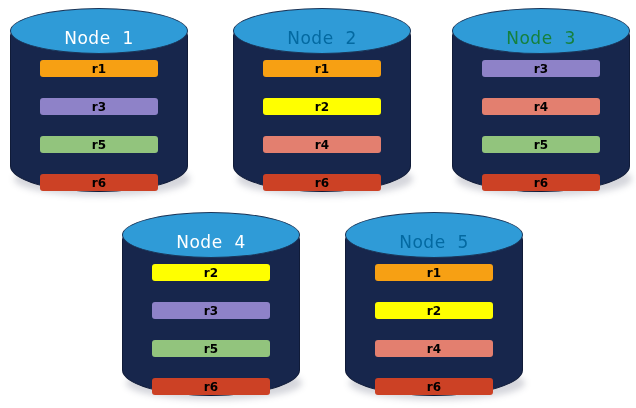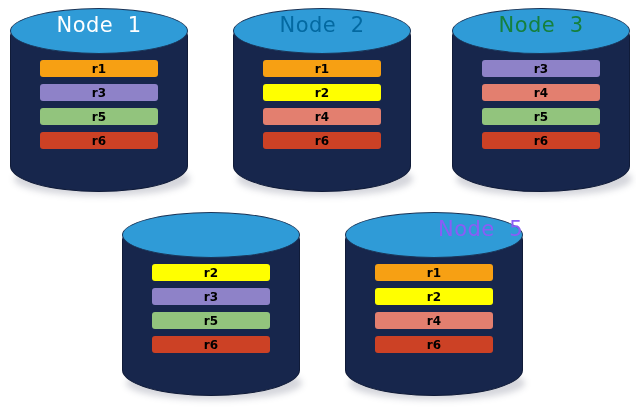--- a/index.html
+++ b/index.html
@@ -54,41 +54,41 @@
     border-radius: 50%;
     background: #2f9bd7;
     border: 1.5px solid #1b3558;
     z-index: 2;
     box-sizing: border-box;
   }
   .node-label {
     position: absolute;
     left: 0;
     right: 0;
-    top: 7px;
+    top: 22px;
     text-align: center;
     color: #ffffff;
-    font-size: 21px;
+    font-size: 17px;
     letter-spacing: 0.5px;
     z-index: 3;
     white-space: pre;
     line-height: 1;
   }
 
   
   .replicas {
     position: absolute;
     left: 0;
     right: 0;
     top: 52px;
     z-index: 4;
     display: flex;
     flex-direction: column;
     align-items: center;
-    gap: 7px;
+    gap: 21px;
   }
   .replica-bar {
     width: 118px;
     height: 17px;
     border-radius: 3px;
     display: flex;
     align-items: center;
     justify-content: center;
     color: #000000;
     font-size: 12px;
@@ -134,32 +134,33 @@
         <div class="replica-bar" style="background: rgb(142, 130, 200); color: rgb(0, 0, 0);">r3</div>
         <div class="replica-bar" style="background: rgb(227, 127, 111); color: rgb(0, 0, 0);">r4</div>
         <div class="replica-bar" style="background: rgb(146, 196, 125); color: rgb(0, 0, 0);">r5</div>
         <div class="replica-bar" style="background: rgb(204, 65, 37); color: rgb(0, 0, 0);">r6</div>
       </div>
     </div>
     <div class="node" style="left: 122px; top: 212px; width: 178px; height: 184px;">
       <div class="node-shadow"></div>
       <div class="node-body" style="background: rgb(23, 38, 76); border-color: rgb(16, 27, 56);"></div>
       <div class="node-top" style="background: rgb(47, 155, 215);"></div>
+      <div class="node-label" style="color: rgb(255, 255, 255);">Node  4</div>
       <div class="replicas">
         <div class="replica-bar" style="background: rgb(255, 255, 0); color: rgb(0, 0, 0);">r2</div>
         <div class="replica-bar" style="background: rgb(142, 130, 200); color: rgb(0, 0, 0);">r3</div>
         <div class="replica-bar" style="background: rgb(146, 196, 125); color: rgb(0, 0, 0);">r5</div>
         <div class="replica-bar" style="background: rgb(204, 65, 37); color: rgb(0, 0, 0);">r6</div>
       </div>
     </div>
     <div class="node" style="left: 345px; top: 212px; width: 178px; height: 184px;">
       <div class="node-shadow"></div>
       <div class="node-body" style="background: rgb(23, 38, 76); border-color: rgb(16, 27, 56);"></div>
       <div class="node-top" style="background: rgb(47, 155, 215);"></div>
-      <div class="node-label" style="color: #8b5cf6; text-align: right;">Node  5</div>
+      <div class="node-label" style="color: #0369a1;">Node  5</div>
       <div class="replicas">
         <div class="replica-bar" style="background: rgb(247, 160, 19); color: rgb(0, 0, 0);">r1</div>
         <div class="replica-bar" style="background: rgb(255, 255, 0); color: rgb(0, 0, 0);">r2</div>
         <div class="replica-bar" style="background: rgb(227, 127, 111); color: rgb(0, 0, 0);">r4</div>
         <div class="replica-bar" style="background: rgb(204, 65, 37); color: rgb(0, 0, 0);">r6</div>
       </div>
     </div>
   </div>
 
 </body></html>

